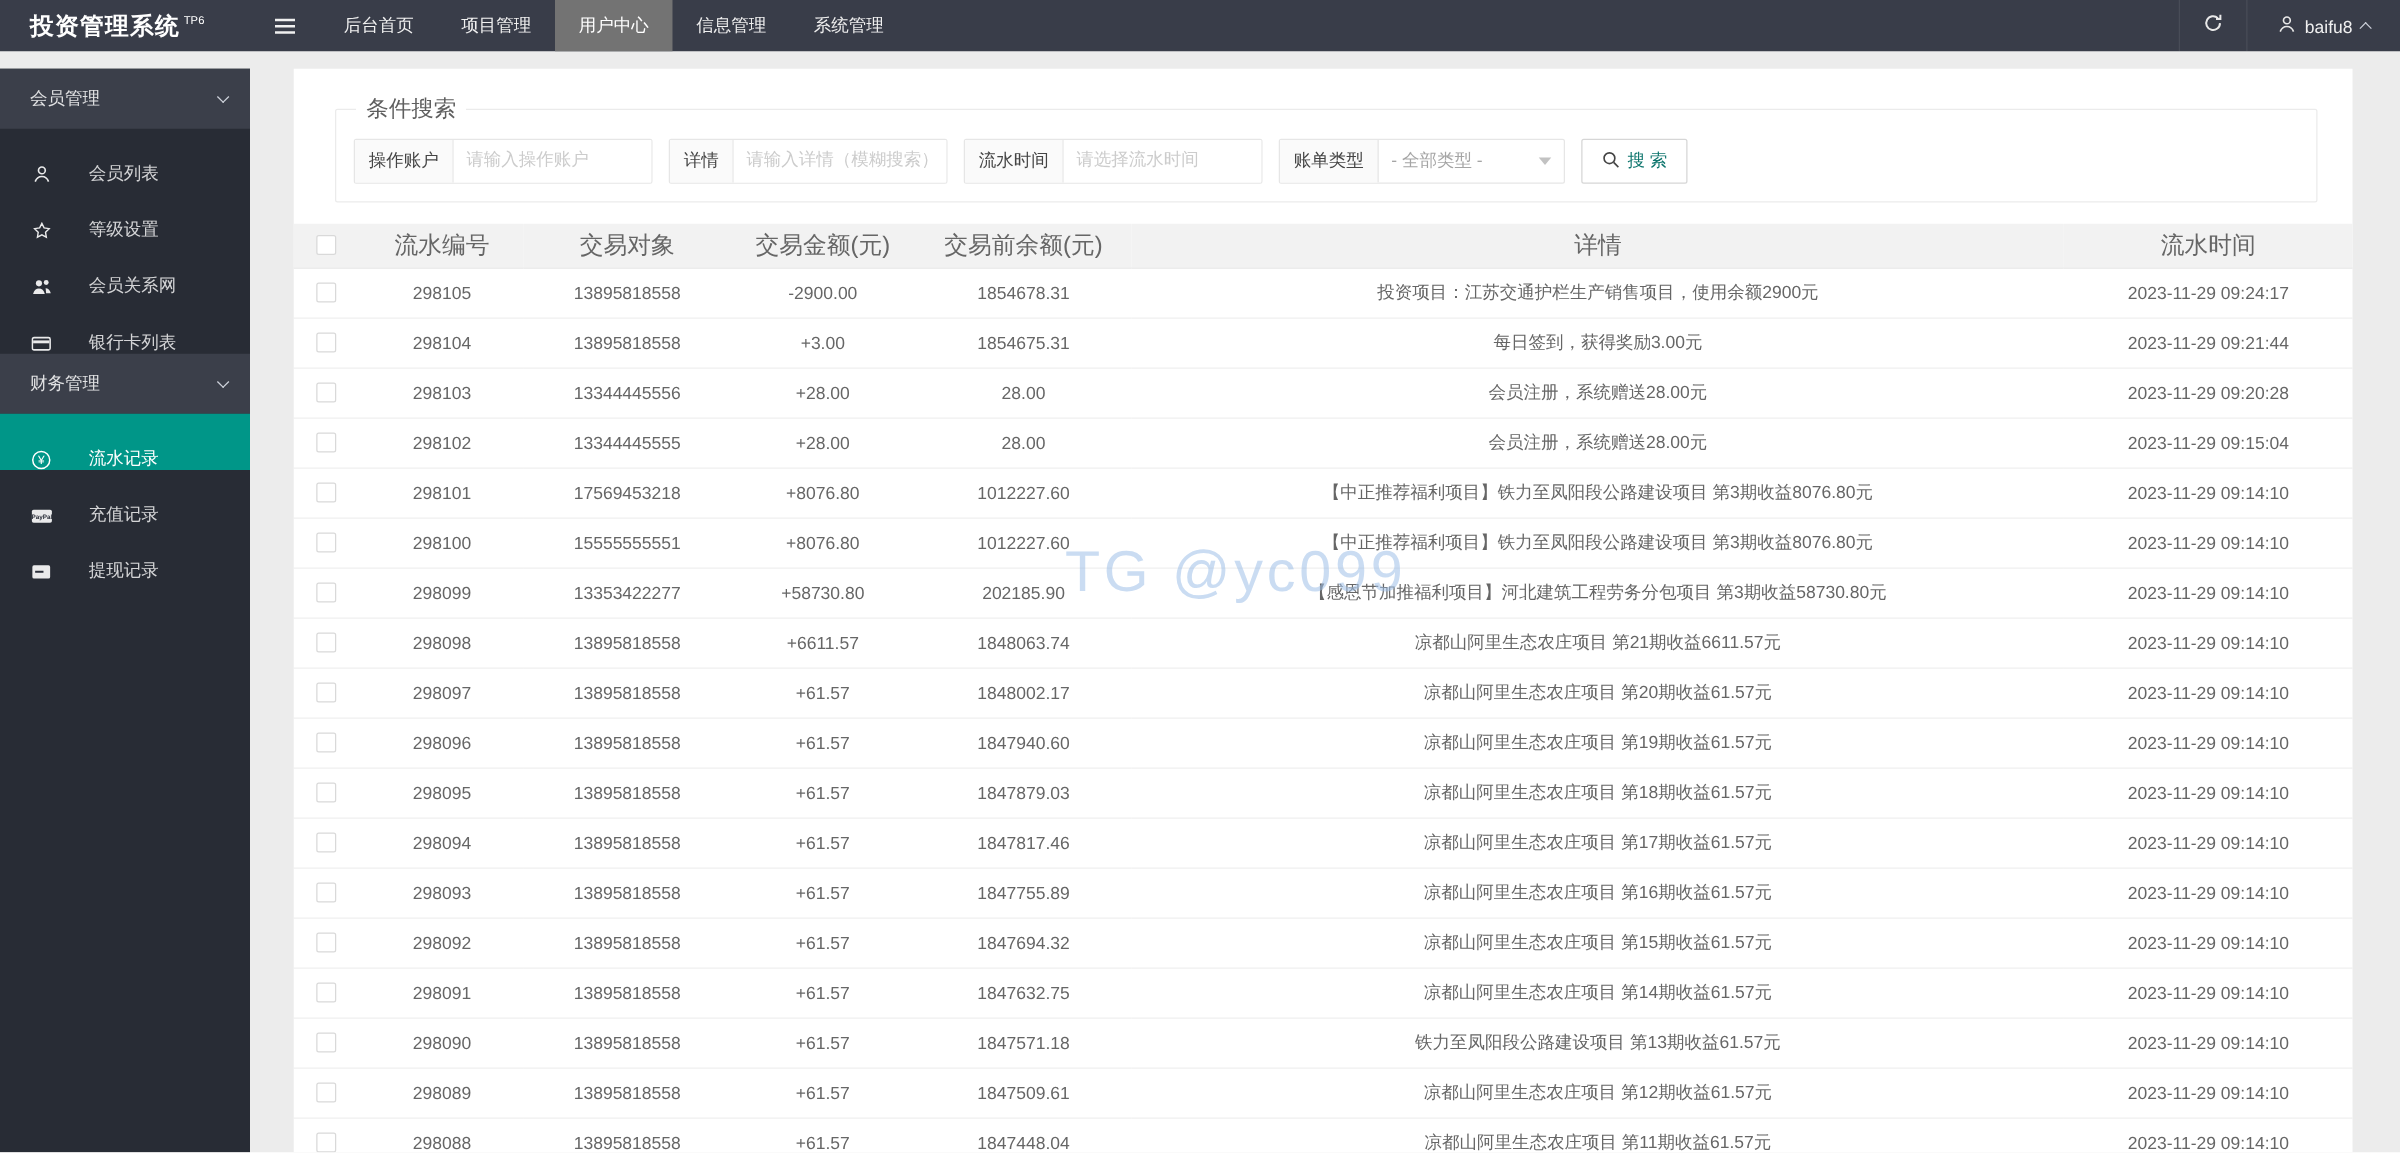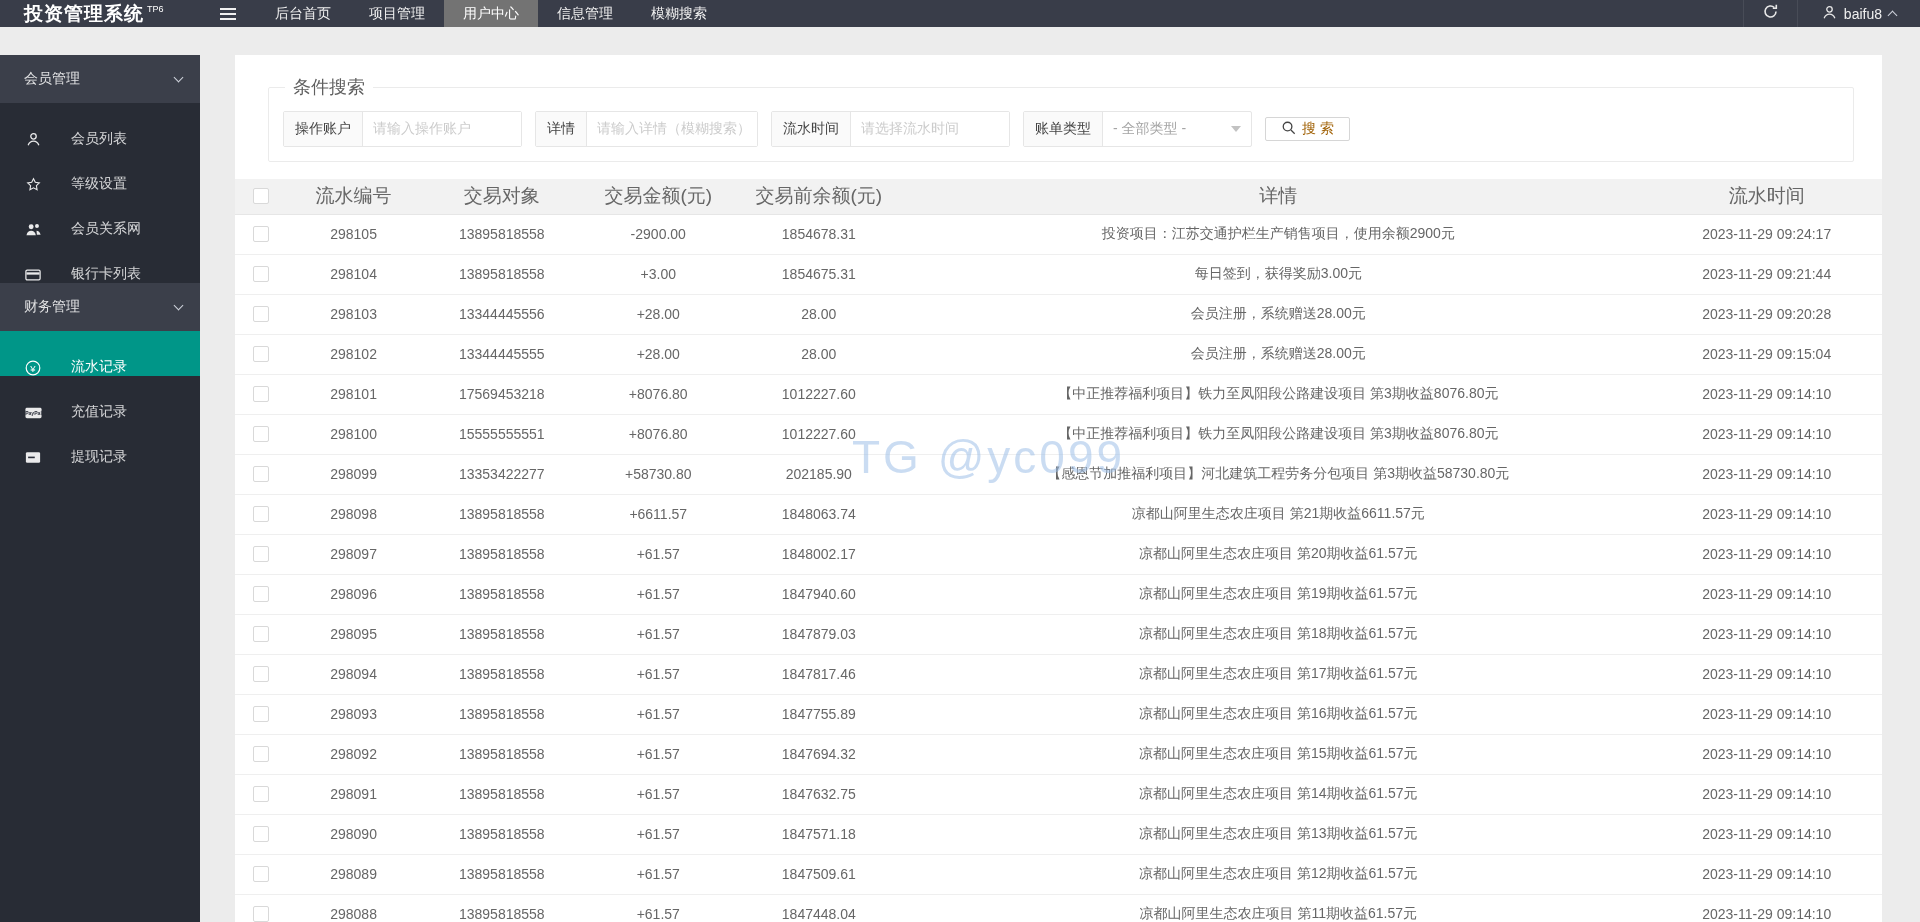--- a/index.html
+++ b/index.html
@@ -1,21 +1,21 @@
 <!DOCTYPE html>
 <html><head>
 <meta charset="utf-8">
 <style>
   * { margin:0; padding:0; box-sizing:border-box; }
   html,body { width:1920px; height:922px; }
   body { font-family:"Liberation Sans","DejaVu Sans",sans-serif; overflow:hidden; }
   .app { position:relative; width:1920px; height:922px; background:#ececec; overflow:hidden; }
 
   
-  .topbar { position:absolute; top:0; left:0; right:0; height:27px; background:#393D49; display:flex; align-items:stretch; z-index:30; }
+  .topbar { position:absolute; top:0; left:0; right:0; height:41px; background:#393D49; display:flex; align-items:stretch; z-index:30; }
   .logo { width:200px; display:flex; align-items:center; padding-left:24px; color:#fff; }
   .logo-text { font-size:19px; font-weight:700; letter-spacing:1px; }
   .logo-sup { font-size:9px; margin-left:3px; margin-top:-10px; font-weight:400; }
   .burger { width:56px; display:flex; align-items:center; justify-content:center; cursor:pointer; }
   .burger span { display:block; width:16px; }
   .burger i { display:block; height:2px; background:#f0f0f0; margin:3px 0; }
   .tabs { display:flex; align-items:stretch; }
   .tab { display:flex; align-items:center; padding:0 19px; color:#f0f0f0; font-size:14px; cursor:pointer; }
   .tab.active { background:#737373; color:#fff; }
   .top-spacer { flex:1; }
@@ -41,21 +41,21 @@
   fieldset.search-fs { margin:20px 28px 0 33px; border:1px solid #ebebeb; border-radius:2px; padding:12px 14px 14px; }
   fieldset.search-fs legend { font-size:18px; color:#5f5f5f; padding:0 8px; margin-left:2px; }
   .filters { display:flex; align-items:center; gap:13px; }
   .igroup { display:inline-flex; align-items:stretch; height:36px; border:1px solid #e6e6e6; border-radius:2px; background:#fff; }
   .ig-label { display:flex; align-items:center; padding:0 11px; font-size:14px; color:#444; border-right:1px solid #e6e6e6; background:#fafafa; white-space:nowrap; }
   .igroup input { border:0; outline:none; padding:0 10px; font-size:14px; color:#4c1d95; width:158px; font-family:Liberation Mono, monospace; }
   .igroup input::placeholder { color:#ccc; }
   .igroup input.wide { width:170px; }
   .ig-select { display:flex; align-items:center; justify-content:space-between; width:148px; padding:0 10px; font-size:14px; color:#a5a5a5; cursor:pointer; }
   .caret-down { width:0; height:0; border-left:5px solid transparent; border-right:5px solid transparent; border-top:6px solid #c2c2c2; }
-  .search-btn { display:inline-flex; align-items:center; gap:6px; height:24px; padding:0 15px; border:1px solid #d6d6d6; border-radius:2px; background:#fff; font-size:14px; color:#a16207; cursor:pointer; font-family:inherit; }
+  .search-btn { display:inline-flex; align-items:center; gap:6px; height:36px; padding:0 15px; border:1px solid #d6d6d6; border-radius:2px; background:#fff; font-size:14px; color:#0f766e; cursor:pointer; font-family:inherit; }
 
   
   table.grid { width:100%; border-collapse:collapse; margin-top:17px; table-layout:fixed; }
   table.grid th { background:#f2f2f2; color:#666; font-weight:400; font-size:19px; height:35px; border-bottom:1px solid #e6e6e6; text-align:center; }
   table.grid td { height:40px; font-size:14px; color:#666; text-align:center; border-bottom:1px solid #efefef; overflow:hidden; white-space:nowrap; text-overflow:ellipsis; }
   .cbx { width:16px; height:16px; border:1px solid #d9d9d9; border-radius:2px; background:#fff; margin:0 auto; cursor:pointer; }
   .amt-neg { color:#fe0000; }
   .amt-pos { color:#0da30d; }
 
   
@@ -76,21 +76,21 @@
           <i></i>
           <i></i>
           <i></i>
         </span>
     </div>
     <div class="tabs" id="top-tabs">
         <div class="tab">后台首页</div>
         <div class="tab">项目管理</div>
         <div class="tab active">用户中心</div>
         <div class="tab">信息管理</div>
-        <div class="tab">模糊搜索</div>
+        <div class="tab">系统管理</div>
       </div>
     <div class="top-spacer"></div>
     <div class="top-right">
       <div class="refresh-box">
         <span>
           <svg width="17" height="17" viewBox="0 0 17 17">
               <path d="M14 8.5a5.5 5.5 0 1 1-1.7-4" fill="none" stroke="#e8e8e8" stroke-width="1.6"></path>
               <path d="M14.3 1.7v3.5h-3.5" fill="none" stroke="#e8e8e8" stroke-width="1.6"></path>
             </svg>
         </span>
@@ -417,21 +417,21 @@
             <td>2023-11-29 09:14:10</td>
           </tr>
           <tr>
             <td>
               <div class="cbx"></div>
             </td>
             <td>298090</td>
             <td>13895818558</td>
             <td class="amt-pos">+61.57</td>
             <td>1847571.18</td>
-            <td>凉都山阿里生态农庄项目 第13期收益61.57元</td>
+            <td>铁力至凤阳段公路建设项目 第13期收益61.57元</td>
             <td>2023-11-29 09:14:10</td>
           </tr>
           <tr>
             <td>
               <div class="cbx"></div>
             </td>
             <td>298089</td>
             <td>13895818558</td>
             <td class="amt-pos">+61.57</td>
             <td>1847509.61</td>

